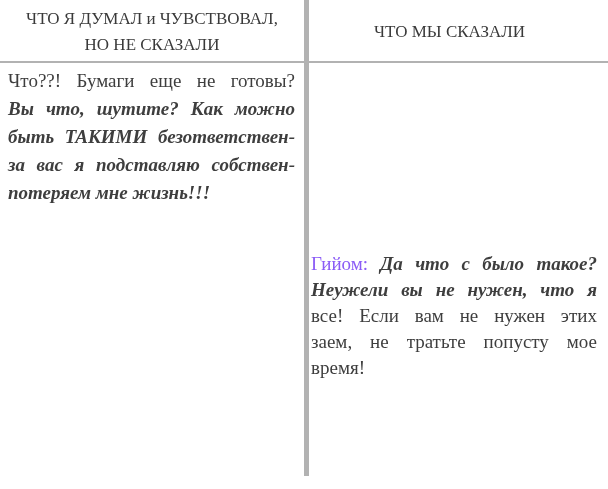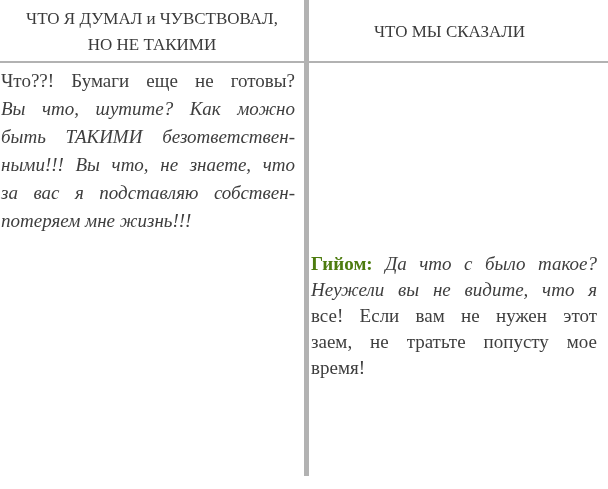--- a/index.html
+++ b/index.html
@@ -53,67 +53,66 @@
     line-height: 26px;
     color: #3a3a3a;
     padding-top: 2px;
   }
 
   .col-body {
     box-sizing: border-box;
     font-size: 19px;
   }
   .col-left .col-body {
-    padding: 6px 9px 0 1px;
+    padding: 6px 9px 0 8px;
     line-height: 28px;
   }
   .col-right .col-body {
     padding: 190px 2px 0 11px;
     line-height: 26px;
   }
 
   .line {
     text-align: justify;
     text-align-last: justify;
   }
   .line.last {
     text-align-last: left;
   }
   .run-regular { font-style: normal; font-weight: normal; }
-  .run-italic  { font-style: italic; font-weight: normal; }
-  .run-bold    { font-style: normal; font-weight: bold; color: #4d7c0f; }
+  .run-italic  { font-style: italic; font-weight: bold; }
+  .run-bold    { font-style: normal; font-weight: normal; color: #8b5cf6; }
 </style>
 </head>
 <body>
 
 <div class="page">
 
   <div class="col col-left">
     <div class="col-header">
         <div>ЧТО Я ДУМАЛ и ЧУВСТВОВАЛ,</div>
-        <div>НО НЕ ТАКИМИ</div>
+        <div>НО НЕ СКАЗАЛИ</div>
       </div>
     <div class="col-body">
         <div class="line"><span class="run-regular">Что??! Бумаги еще не готовы?</span></div>
         <div class="line"><span class="run-italic">Вы что, шутите? Как можно</span></div>
         <div class="line"><span class="run-italic">быть ТАКИМИ безответствен-</span></div>
-        <div class="line"><span class="run-italic">ными!!! Вы что, не знаете, что</span></div>
         <div class="line"><span class="run-italic">за вас я подставляю собствен-</span></div>
         <div class="line last"><span class="run-italic">потеряем мне жизнь!!!</span></div>
       </div>
   </div>
 
   <div class="col col-right">
     <div class="col-header">
         <div>ЧТО МЫ СКАЗАЛИ</div>
       </div>
     <div class="col-body">
         <div class="line"><span class="run-bold">Гийом:</span><span class="run-italic"> Да что с было такое?</span></div>
-        <div class="line"><span class="run-italic">Неужели вы не видите, что я</span></div>
-        <div class="line"><span class="run-regular">все! Если вам не нужен этот</span></div>
+        <div class="line"><span class="run-italic">Неужели вы не нужен, что я</span></div>
+        <div class="line"><span class="run-regular">все! Если вам не нужен этих</span></div>
         <div class="line"><span class="run-regular">заем, не тратьте попусту мое</span></div>
         <div class="line last"><span class="run-regular">время!</span></div>
       </div>
   </div>
 
   <div class="vdivider"></div>
   <div class="hdivider"></div>
 
 </div>
 

